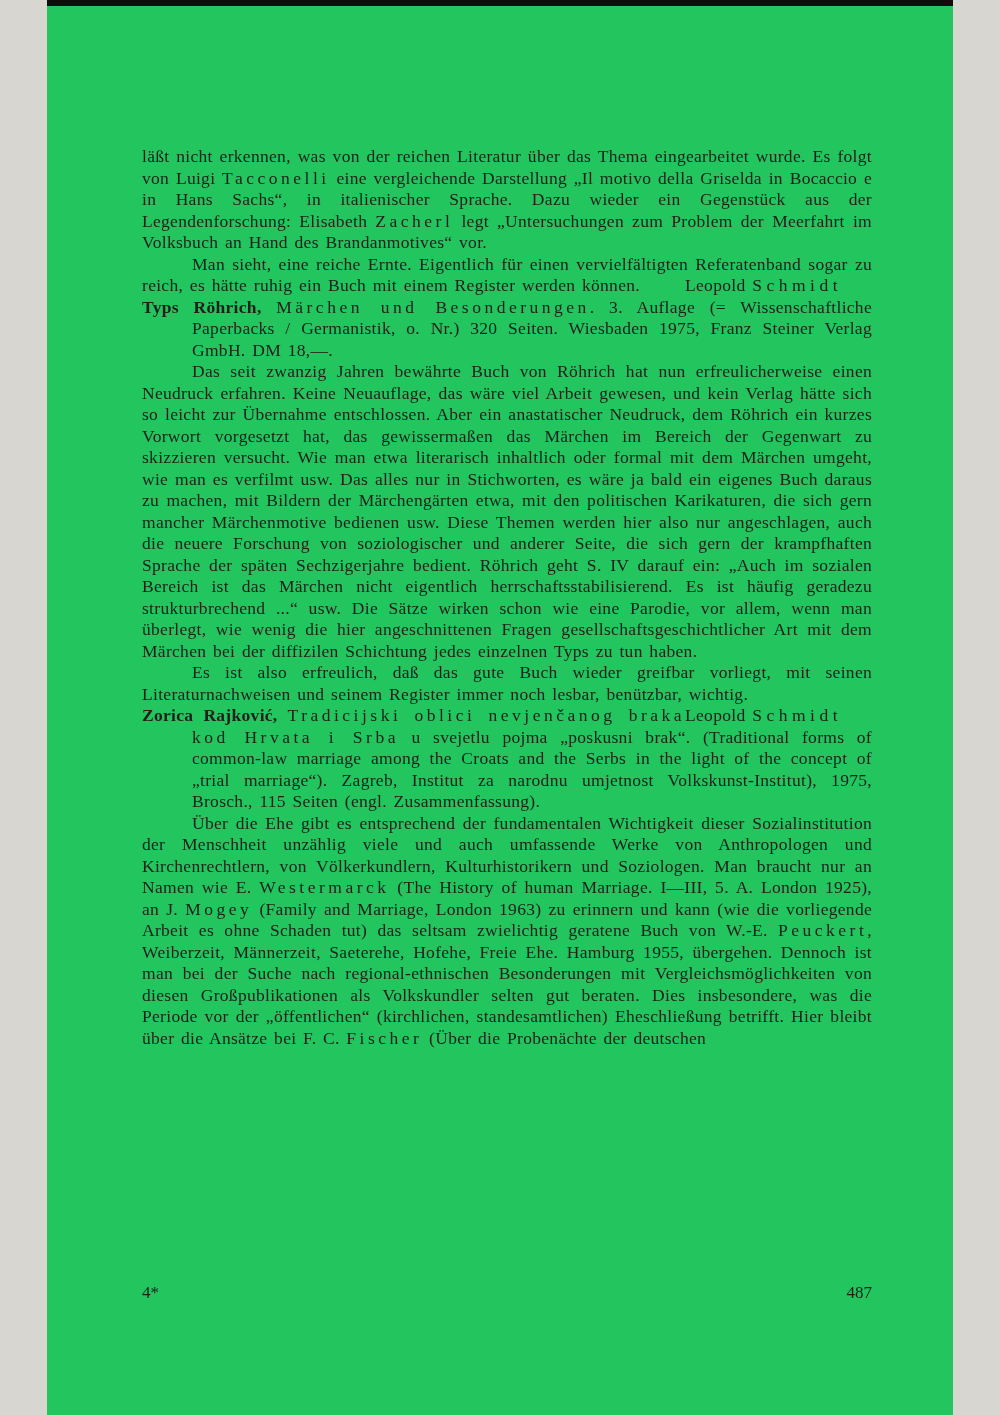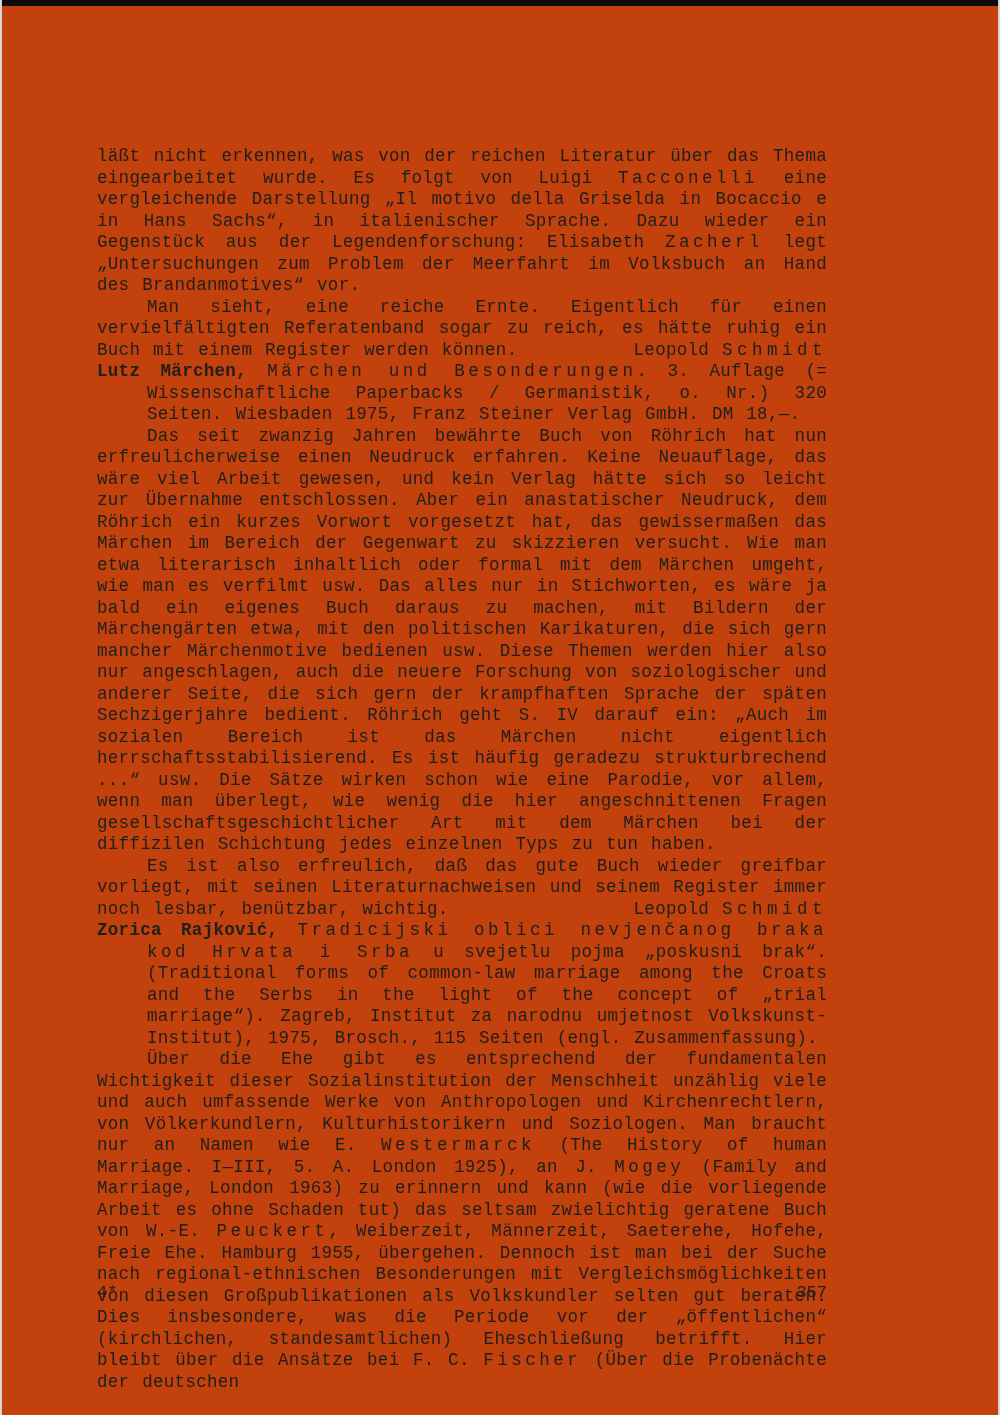--- a/index.html
+++ b/index.html
@@ -2,26 +2,26 @@
 <html lang="de"><head>
 <meta charset="utf-8">
 <style>
   html, body {
     margin: 0;
     padding: 0;
     background: #d8d6d1;
   }
   .page {
     position: relative;
-    width: 996px;
+    width: 906px;
     height: 1415px;
     margin: 0 auto;
-    background: #c2410c;
+    background: #22c55e;
     color: #201f1c;
-    font-family: Liberation Mono, monospace;
+    font-family: Liberation Serif, serif;
     overflow: hidden;
   }
   .top-edge {
     position: absolute;
     top: 0; left: 0;
     width: 100%; height: 6px;
     background: #0e0d0b;
   }
   .text-col {
     position: absolute;
@@ -38,20 +38,21 @@
   .ind { text-indent: 50px; }
   .head {
     margin: 16px 0 11px;
     padding-left: 50px;
     text-indent: -50px;
   }
   .bd { font-weight: bold; }
   .sp { letter-spacing: 3.5px; }
   .sig {
     float: right;
+    margin-right: 30px;
     text-indent: 0;
   }
   .sig .sp { letter-spacing: 4.5px; }
   .footer {
     position: absolute;
     left: 95px;
     top: 1283px;
     width: 730px;
     display: flex;
     justify-content: space-between;
@@ -63,29 +64,29 @@
 
 <div class="page">
   <div class="top-edge"></div>
 
   <main class="text-col">
 
     <p class="bp"><span>läßt nicht erkennen, was von der reichen Literatur über das Thema eingearbeitet wurde. Es folgt von Luigi </span><span class="sp">Tacconelli</span><span> eine vergleichende Darstellung „Il motivo della Griselda in Bocaccio e in Hans Sachs“, in italienischer Sprache. Dazu wieder ein Gegenstück aus der Legendenforschung: Elisabeth </span><span class="sp">Zacherl</span><span> legt „Untersuchungen zum Problem der Meerfahrt im Volksbuch an Hand des Brandanmotives“ vor.</span></p>
 
     <p class="bp ind"><span>Man sieht, eine reiche Ernte. Eigentlich für einen vervielfältigten Referatenband sogar zu reich, es hätte ruhig ein Buch mit einem Register werden können.</span><span class="sig"><span>Leopold </span><span class="sp">Schmidt</span></span></p>
 
-    <p class="head"><span class="bd">Lutz Märchen, </span><span class="sp">Märchen und Besonderungen</span><span>. 3. Auflage (= Wissenschaftliche Paperbacks / Germanistik, o. Nr.) 320 Seiten. Wiesbaden 1975, Franz Steiner Verlag GmbH. DM 18,—.</span></p>
+    <p class="head"><span class="bd">Typs Röhrich, </span><span class="sp">Märchen und Besonderungen</span><span>. 3. Auflage (= Wissenschaftliche Paperbacks / Germanistik, o. Nr.) 320 Seiten. Wiesbaden 1975, Franz Steiner Verlag GmbH. DM 18,—.</span></p>
 
     <p class="bp ind"><span>Das seit zwanzig Jahren bewährte Buch von Röhrich hat nun erfreulicherweise einen Neudruck erfahren. Keine Neuauflage, das wäre viel Arbeit gewesen, und kein Verlag hätte sich so leicht zur Übernahme entschlossen. Aber ein anastatischer Neudruck, dem Röhrich ein kurzes Vorwort vorgesetzt hat, das gewissermaßen das Märchen im Bereich der Gegenwart zu skizzieren versucht. Wie man etwa literarisch inhaltlich oder formal mit dem Märchen umgeht, wie man es verfilmt usw. Das alles nur in Stichworten, es wäre ja bald ein eigenes Buch daraus zu machen, mit Bildern der Märchengärten etwa, mit den politischen Karikaturen, die sich gern mancher Märchenmotive bedienen usw. Diese Themen werden hier also nur angeschlagen, auch die neuere Forschung von soziologischer und anderer Seite, die sich gern der krampfhaften Sprache der späten Sechzigerjahre bedient. Röhrich geht S. IV darauf ein: „Auch im sozialen Bereich ist das Märchen nicht eigentlich herrschaftsstabilisierend. Es ist häufig geradezu strukturbrechend ...“ usw. Die Sätze wirken schon wie eine Parodie, vor allem, wenn man überlegt, wie wenig die hier angeschnittenen Fragen gesellschaftsgeschichtlicher Art mit dem Märchen bei der diffizilen Schichtung jedes einzelnen Typs zu tun haben.</span></p>
 
     <p class="bp ind"><span>Es ist also erfreulich, daß das gute Buch wieder greifbar vorliegt, mit seinen Literaturnachweisen und seinem Register immer noch lesbar, benützbar, wichtig.</span><span class="sig"><span>Leopold </span><span class="sp">Schmidt</span></span></p>
 
     <p class="head"><span class="bd">Zorica Rajković, </span><span class="sp">Tradicijski oblici nevjenčanog braka kod Hrvata i Srba</span><span> u svejetlu pojma „poskusni brak“. (Traditional forms of common-law marriage among the Croats and the Serbs in the light of the concept of „trial marriage“). Zagreb, Institut za narodnu umjetnost Volkskunst-Institut), 1975, Brosch., 115 Seiten (engl. Zusammenfassung).</span></p>
 
     <p class="bp ind"><span>Über die Ehe gibt es entsprechend der fundamentalen Wichtigkeit dieser Sozialinstitution der Menschheit unzählig viele und auch umfassende Werke von Anthropologen und Kirchenrechtlern, von Völkerkundlern, Kulturhistorikern und Soziologen. Man braucht nur an Namen wie E. </span><span class="sp">Westermarck</span><span> (The History of human Marriage. I—III, 5. A. London 1925), an J. </span><span class="sp">Mogey</span><span> (Family and Marriage, London 1963) zu erinnern und kann (wie die vorliegende Arbeit es ohne Schaden tut) das seltsam zwielichtig geratene Buch von W.-E. </span><span class="sp">Peuckert</span><span>, Weiberzeit, Männerzeit, Saeterehe, Hofehe, Freie Ehe. Hamburg 1955, übergehen. Dennoch ist man bei der Suche nach regional-ethnischen Besonderungen mit Vergleichsmöglichkeiten von diesen Großpublikationen als Volkskundler selten gut beraten. Dies insbesondere, was die Periode vor der „öffentlichen“ (kirchlichen, standesamtlichen) Eheschließung betrifft. Hier bleibt über die Ansätze bei F. C. </span><span class="sp">Fischer</span><span> (Über die Probenächte der deutschen</span></p>
 
   </main>
 
   <footer class="footer">
     <span>4*</span>
-    <span>357</span>
+    <span>487</span>
   </footer>
 </div>
 
 </body></html>

